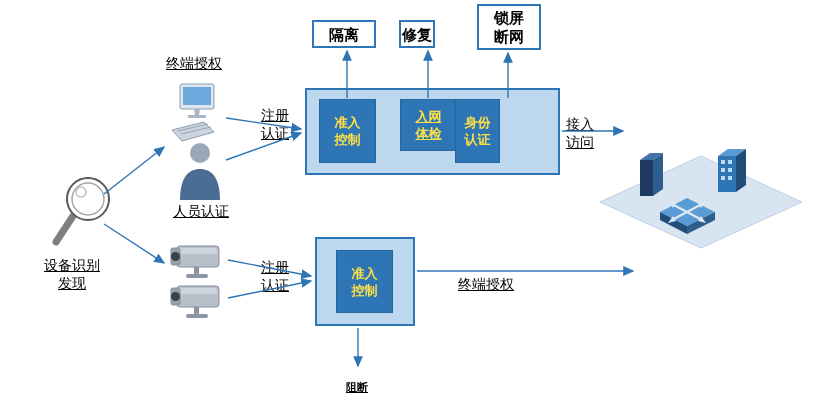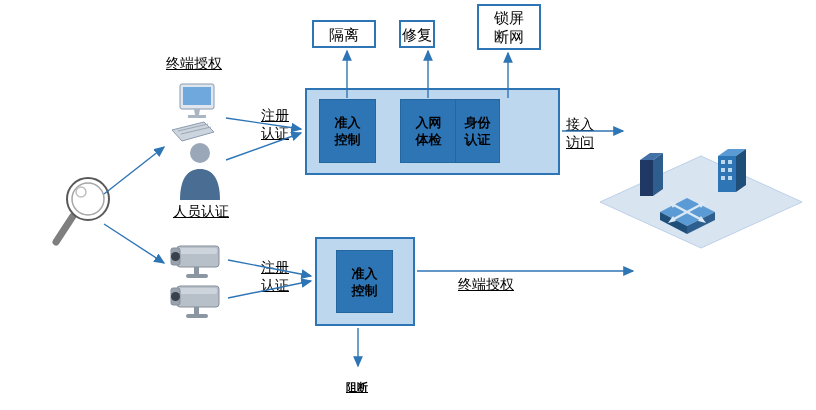--- a/index.html
+++ b/index.html
@@ -3,25 +3,25 @@
 <meta charset="utf-8">
 <style>
   html,body{margin:0;padding:0;background:#fff;}
   .canvas{position:relative;width:816px;height:410px;background:#ffffff;
           font-family:"Liberation Sans",sans-serif;overflow:hidden;}
   .label{position:absolute;color:#000;font-size:14px;line-height:18px;text-decoration:underline;}
   .center{text-align:center;}
   .ml{white-space:pre-line;}
   .bold{font-weight:bold;}
   .panel{position:absolute;background:#bdd7ee;border:2px solid #2e75b6;box-sizing:border-box;}
-  .stage{position:absolute;background:#2e75b6;border:1px solid #24669e;color:#000000;
+  .stage{position:absolute;background:#2e75b6;border:1px solid #24669e;color:#fde047;
          font-weight:bold;font-size:13px;line-height:17px;display:flex;align-items:center;
          justify-content:center;text-align:center;white-space:pre-line;box-sizing:border-box;}
   .action{position:absolute;background:#ffffff;border:2px solid #2e75b6;color:#000;
-          font-weight:normal;font-size:15px;line-height:19px;display:flex;align-items:center;
+          font-weight:bold;font-size:15px;line-height:19px;display:flex;align-items:center;
           justify-content:center;text-align:center;white-space:pre-line;box-sizing:border-box;}
   .arrows{position:absolute;left:0;top:0;z-index:6;pointer-events:none;}
   .icon{position:absolute;}
 </style>
 </head>
 <body>
 
 <div class="canvas">
 
   <svg class="icon" style="left:46px;top:172px;" width="72" height="76" viewBox="0 0 72 76">
@@ -89,35 +89,37 @@
     <polygon points="112,81 104,79 107,74" fill="#dce9f5"></polygon>
     <polygon points="112,59 104,61 107,66" fill="#dce9f5"></polygon>
     <polygon points="74,81 82,79 79,74" fill="#dce9f5"></polygon>
   </svg>
 
   <div class="panel" style="left:305px;top:88px;width:255px;height:87px;"></div>
   <div class="panel" style="left:315px;top:237px;width:100px;height:89px;"></div>
 
   <div class="stage" style="left:319px;top:99px;width:57px;height:64px;">准入
 控制</div>
-  <div class="stage" style="left:400px;top:99px;width:57px;height:64px;">入网
+  <div class="stage" style="left:400px;top:99px;width:57px;height:52px;text-decoration:underline;">入网
 体检</div>
   <div class="stage" style="left:455px;top:99px;width:45px;height:64px;">身份
 认证</div>
 
   <div class="stage" style="left:336px;top:250px;width:57px;height:63px;">准入
 控制</div>
 
   <div class="action" style="left:312px;top:20px;width:64px;height:28px;">隔离</div>
   <div class="action" style="left:399px;top:20px;width:36px;height:28px;">修复</div>
   <div class="action" style="left:477px;top:4px;width:64px;height:46px;">锁屏
 断网</div>
 
   <div class="label center" style="left:156px;top:54px;width:76px;">终端授权</div>
   <div class="label center" style="left:164px;top:202px;width:74px;text-align:center;">人员认证</div>
+  <div class="label center ml" style="left:22px;top:256px;width:100px;">设备识别
+发现</div>
   <div class="label ml" style="left:261px;top:106px;">注册
 认证</div>
   <div class="label ml" style="left:261px;top:258px;">注册
 认证</div>
   <div class="label ml" style="left:566px;top:106px;margin-top:9px;">接入
 访问</div>
   <div class="label" style="left:458px;top:275px;">终端授权</div>
   <div class="label bold center" style="left:332px;top:378px;width:50px;font-size:11px;">阻断</div>
 
   <svg class="arrows" width="816" height="410" viewBox="0 0 816 410">

